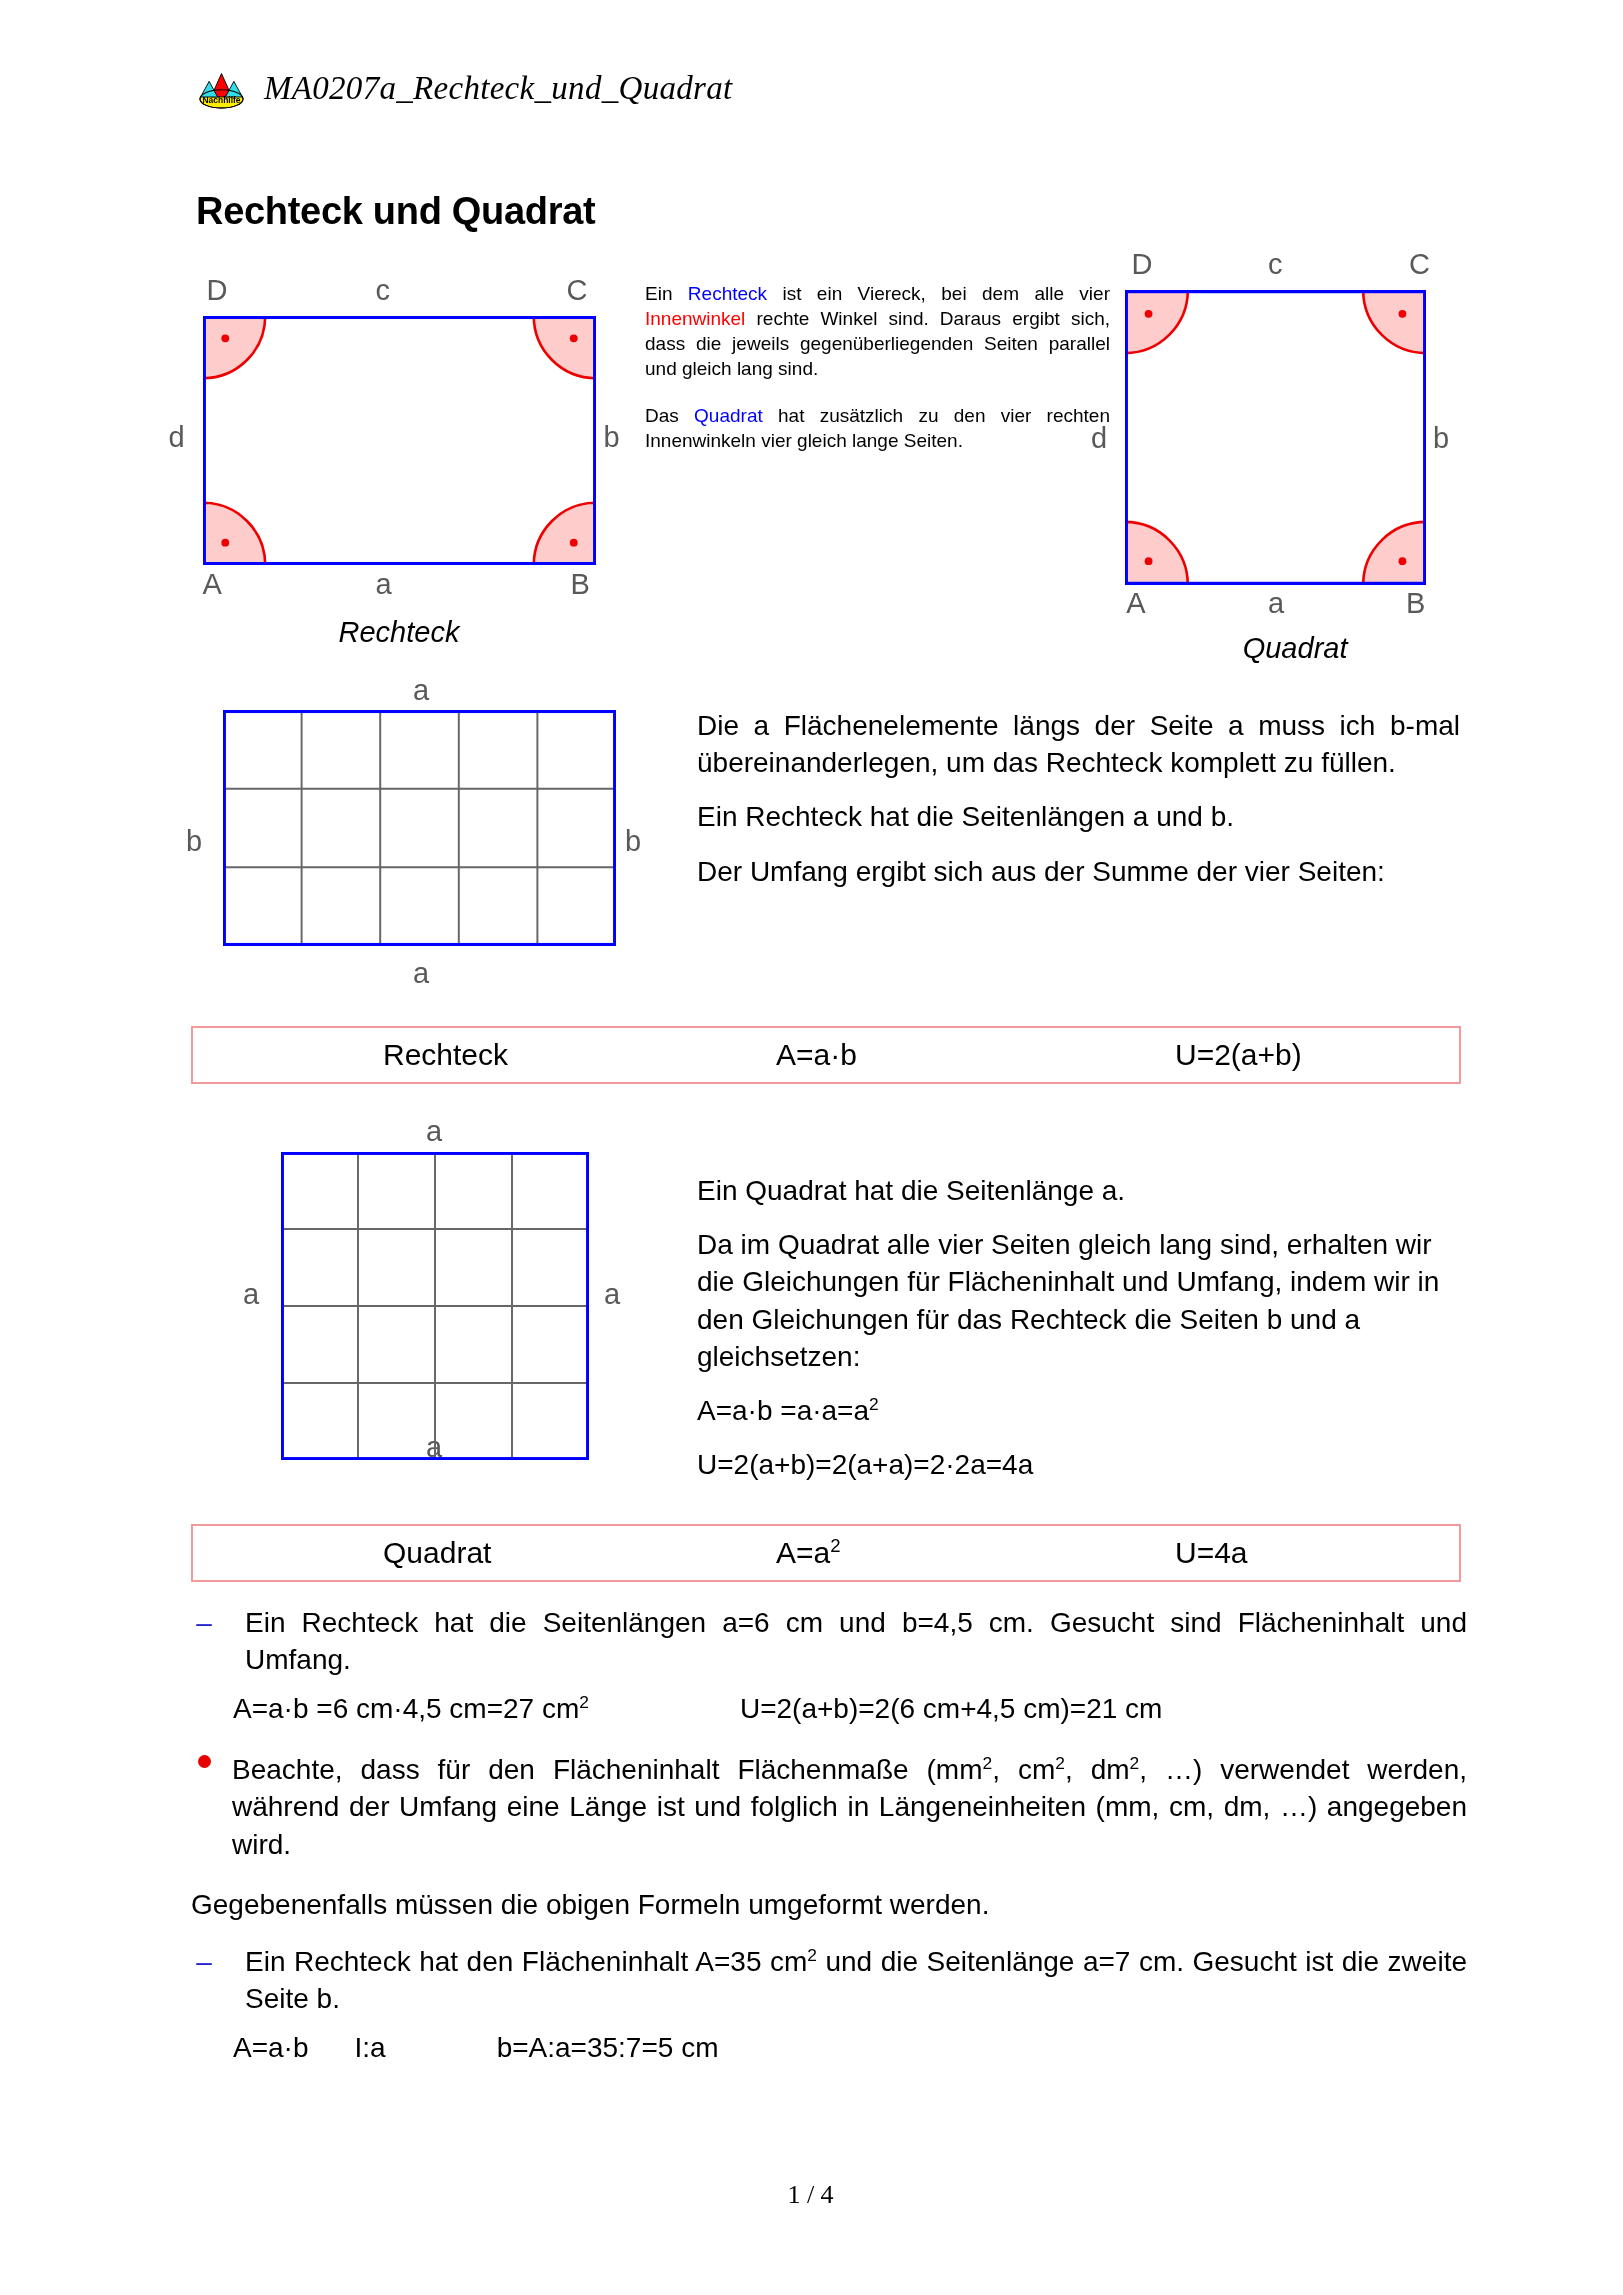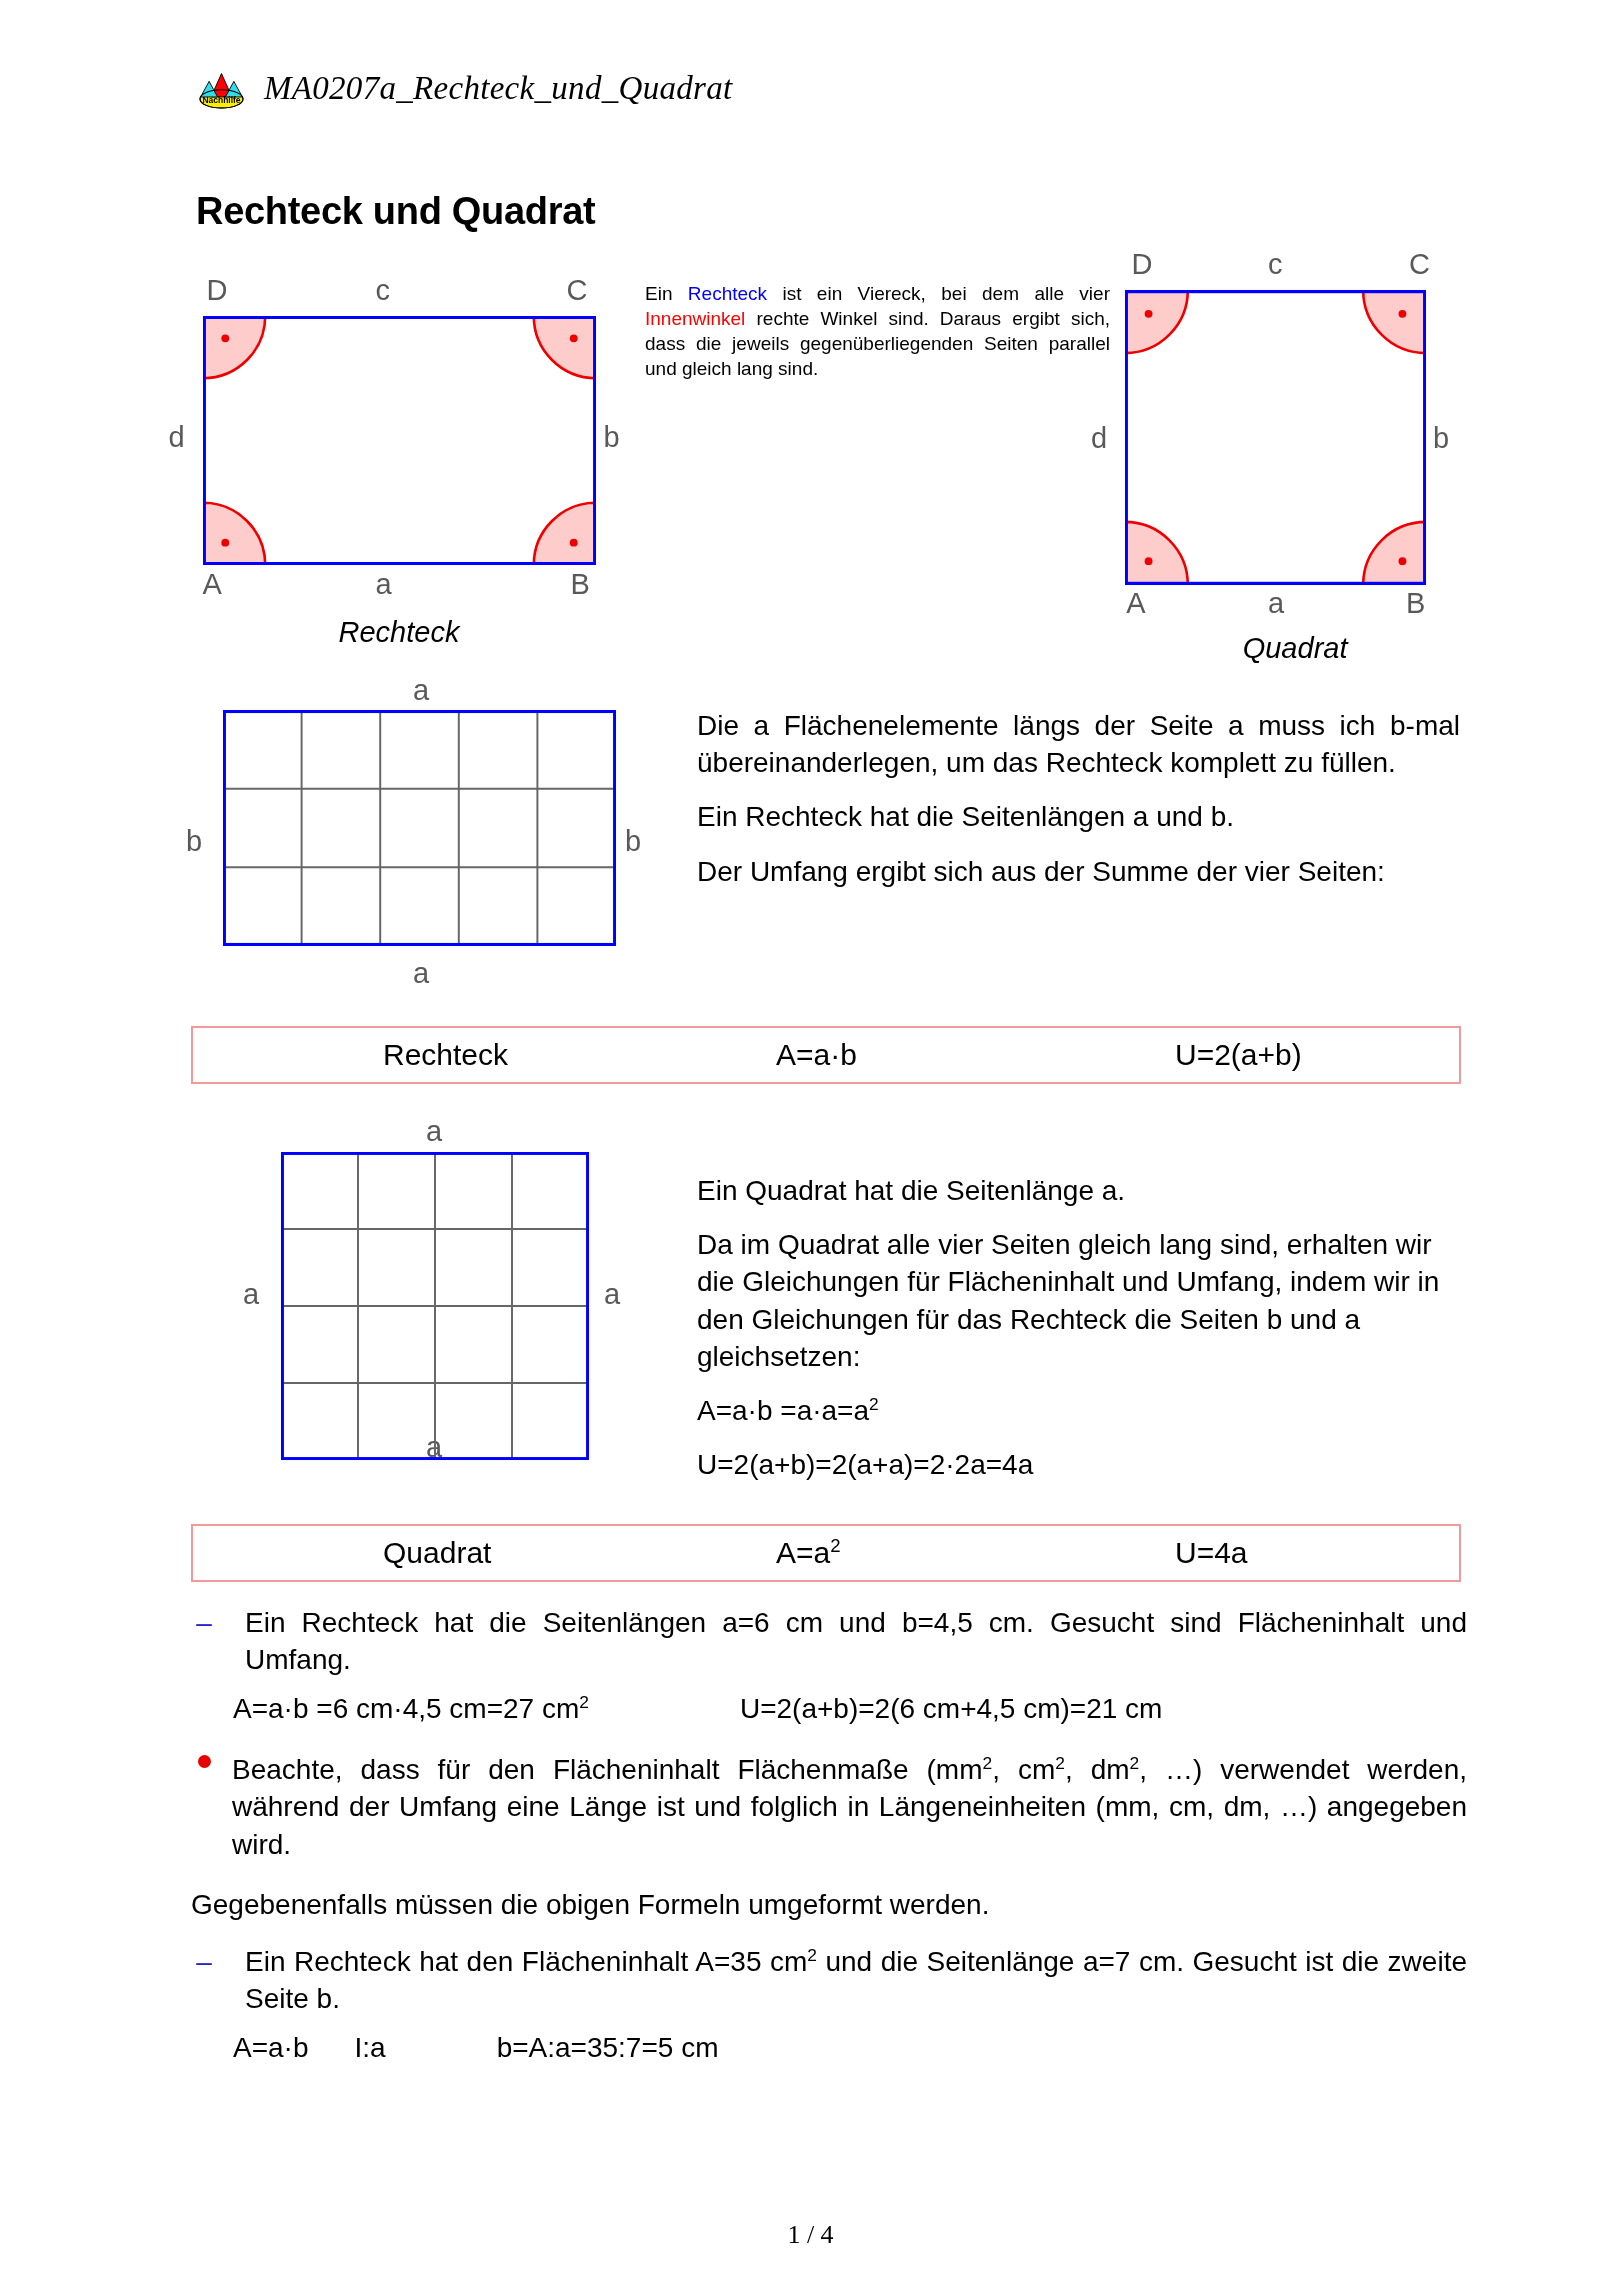--- a/index.html
+++ b/index.html
@@ -218,21 +218,20 @@
 
   
   #footer {
     position: absolute;
     left: 0;
     top: 2180px;
     width: 1621px;
     text-align: center;
     font-family: "Liberation Serif", serif;
     font-size: 26px;
-    margin-top: 40px;
   }
 </style>
 </head>
 <body>
 
 <div id="header">
   <div id="logo">
     <svg width="51" height="43" viewBox="0 0 78 66" xmlns="http://www.w3.org/2000/svg">
       <ellipse cx="39" cy="49" rx="33" ry="14" fill="#ffee00" stroke="#000000" stroke-width="1.6"></ellipse>
       <path d="M39 10 L55 46 L23 46 Z" fill="#ff0000" stroke="#000000" stroke-width="1.4"></path>
@@ -300,20 +299,21 @@
     <span class="vtx-label" style="left:1.3px; top:327px;">A</span>
     <span class="side-label" style="left:143px; top:327px;">a</span>
     <span class="vtx-label" style="left:281px; top:327px;">B</span>
 
     <div class="poly-caption" style="left:19.6px; top:370px; width:301px;">Quadrat</div>
   </div>
 </div>
 
 <div id="col1-text">
   <p><span>Ein </span><span class="kw-blue">Rechteck</span><span> ist ein Viereck, bei dem alle vier </span><span class="kw-red">Innenwinkel</span><span> rechte Winkel sind. Daraus ergibt sich, dass die jeweils gegenüberliegenden Seiten parallel und gleich lang sind.</span></p>
+  <p><span>Das </span><span class="kw-blue">Quadrat</span><span> hat zusätzlich zu den vier rechten Innenwinkeln vier gleich lange Seiten.</span></p>
 </div>
 
 <div id="fig-grid-rect">
   <span class="side-label" style="position:absolute; left:190px; top:-34px;">a</span>
   <span class="side-label" style="position:absolute; left:-37px; top:117px;">b</span>
   <span class="side-label" style="position:absolute; left:402px; top:117px;">b</span>
   <span class="side-label" style="position:absolute; left:190px; top:249px;">a</span>
   <svg style="position:absolute; left:0px; top:0px;" width="393" height="236" viewBox="0 0 600 360" xmlns="http://www.w3.org/2000/svg">
     <g stroke="#666666" stroke-width="3">
       <line x1="120" y1="0" x2="120" y2="360"></line>

